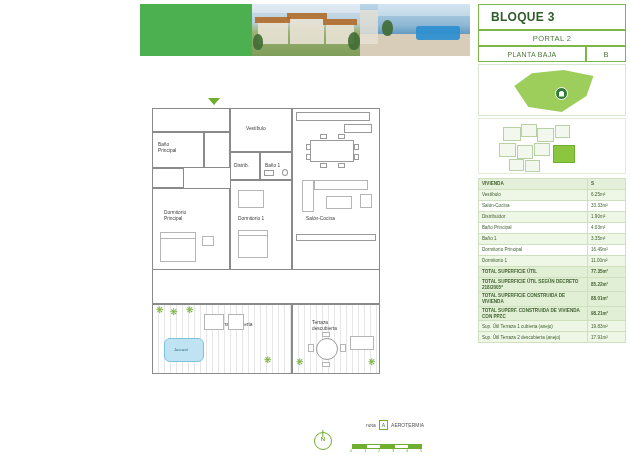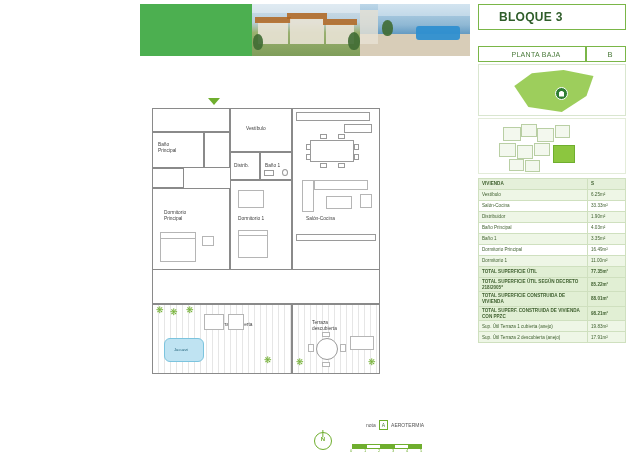--- a/index.html
+++ b/index.html
@@ -69,21 +69,20 @@
     position: absolute;
     background: rgba(255,255,255,.35);
   }
 
   
   .hdr {
     position: absolute;
     border: 1px solid #7ab648;
     box-sizing: border-box;
     background: #ffffff;
-    padding-left: 8px;
   }
   .hdr-title {
     left: 478px; top: 4px;
     width: 148px; height: 26px;
     display: flex; align-items: center;
   }
   .hdr-title span {
     font-size: 12px;
     font-weight: bold;
     color: #2f5d2a;
@@ -369,20 +368,23 @@
       <div class="ph-pool" style="left:56px; top:22px; width:44px; height:14px;"></div>
       <div class="ph-wall" style="left:0; top:6px; width:18px; height:34px; opacity:.8;"></div>
       <div class="ph-tree" style="left:22px; top:16px; width:11px; height:16px;"></div>
       <div class="ph-sky-line" style="left:18px; top:0; width:92px; height:12px;"></div>
     </div>
   </div>
 
   <div class="hdr hdr-title">
     <span>BLOQUE 3</span>
   </div>
+  <div class="hdr hdr-portal">
+    <span>PORTAL 2</span>
+  </div>
   <div class="hdr hdr-planta">
     <span>PLANTA BAJA</span>
   </div>
   <div class="hdr hdr-letter">
     <span>B</span>
   </div>
 
   <div class="locator">
     <div class="loc-shape">
       <div class="loc-poly"></div>

